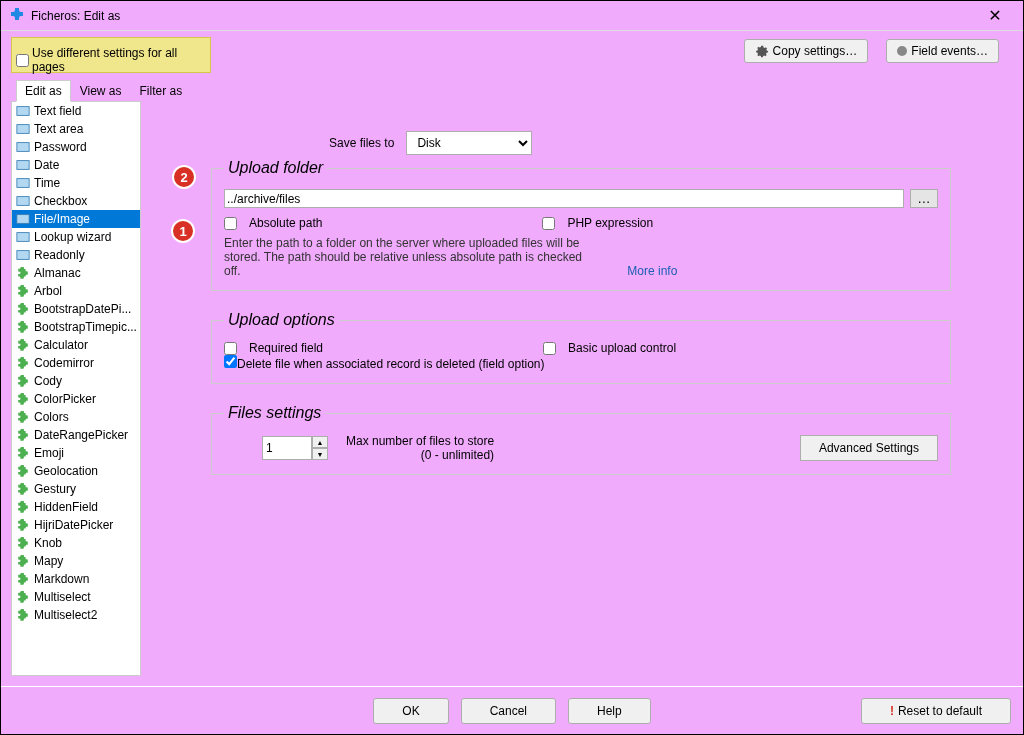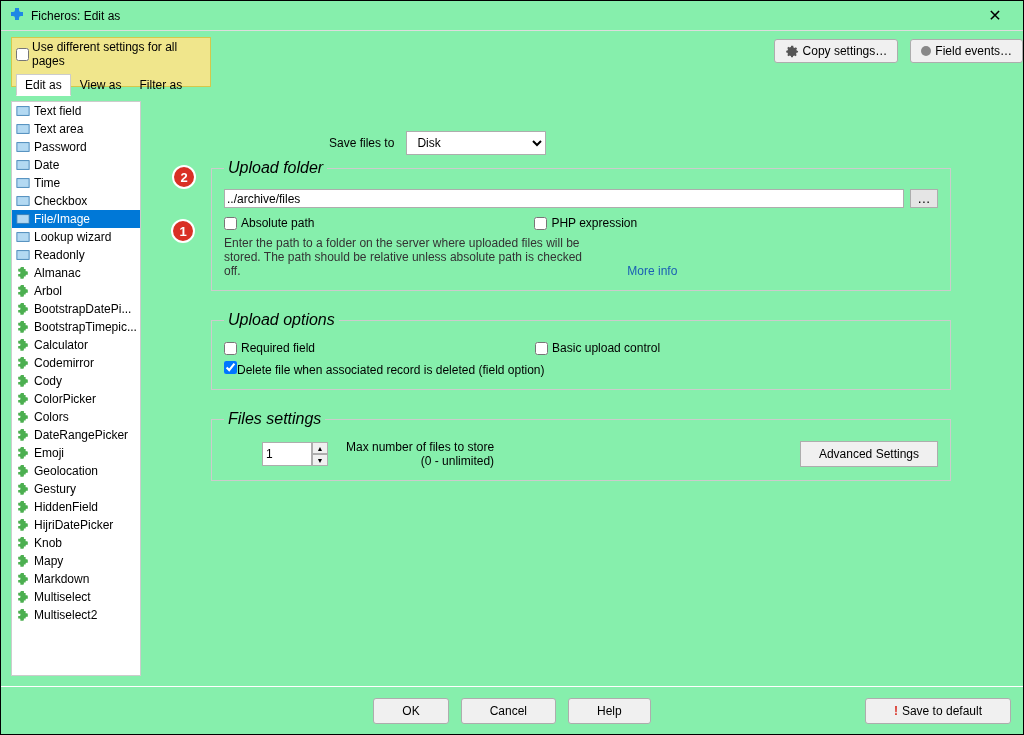--- a/index.html
+++ b/index.html
@@ -1,48 +1,48 @@
 <!DOCTYPE html>
 <html><head>
 <meta charset="utf-8">
 <style>
   * { box-sizing: border-box; font-family: "Segoe UI", Tahoma, sans-serif; }
   body { margin: 0; padding: 0; background: #fff; font-size: 12px; }
-  .window { width: 1024px; height: 735px; border: 1px solid #000; position: relative; background: #86efac; display: flex; flex-direction: column; }
+  .window { width: 1024px; height: 735px; border: 1px solid #000; position: relative; background: #f0abfc; display: flex; flex-direction: column; }
   .titlebar { height: 30px; display: flex; align-items: center; padding: 0 8px; border-bottom: 1px solid #ddd; }
   .titlebar .icon { width: 16px; height: 16px; margin-right: 6px; }
   .titlebar .title { flex: 1; font-size: 12px; }
   .titlebar .close { width: 40px; text-align: center; font-size: 16px; cursor: pointer; }
   .toolbar-area { position: relative; height: 60px; }
-  .yellow-box { position: absolute; left: 10px; top: 6px; width: 200px; height: 50px; background: #f0e68c; border: 1px solid #d4c84a; padding: 2px 4px; }
+  .yellow-box { position: absolute; left: 10px; top: 6px; width: 200px; height: 36px; background: #f0e68c; border: 1px solid #d4c84a; padding: 8px 4px; }
   .yellow-box label { display: flex; align-items: center; font-size: 12px; gap: 3px; }
   .tabs { display: flex; margin-top: 6px; font-size: 12px; }
   .tab { padding: 3px 8px; cursor: pointer; border: 1px solid transparent; }
   .tab.active { background: #fff; border: 1px solid #ccc; border-bottom: 1px solid #fff; }
-  .toolbar-right { position: absolute; right: 0; top: 8px; display: flex; gap: 12px; }
+  .toolbar-right { position: absolute; right: 24px; top: 8px; display: flex; gap: 18px; }
   .toolbar-btn { border: 1px solid #adadad; background: #f0f0f0; padding: 4px 10px; font-size: 12px; border-radius: 3px; cursor: pointer; display: flex; align-items: center; gap: 4px; }
   .main { flex: 1; display: flex; padding: 10px; gap: 8px; overflow: hidden; }
   .sidebar { width: 130px; border: 1px solid #ccc; overflow-y: scroll; background: #fff; }
   .side-item { display: flex; align-items: center; gap: 4px; padding: 2px 4px; font-size: 12px; cursor: pointer; white-space: nowrap; overflow: hidden; text-overflow: ellipsis; }
   .side-item.selected { background: #0078d7; color: #fff; }
   .side-icon { width: 14px; height: 14px; flex-shrink: 0; }
   .content { flex: 1; padding: 30px 60px 10px 60px; position: relative; overflow: auto; }
   .row { display: flex; align-items: center; gap: 12px; margin-bottom: 4px; }
   .row label.lbl { text-align: right; }
-  select { border: 1px solid #adadad; padding: 3px 6px; width: 140px; background: #fff; font-size: 12px; }
+  select { border: 1px solid #adadad; padding: 3px 6px; width: 126px; background: #fff; font-size: 12px; }
   fieldset { border: 1px solid #ccc; padding: 12px 12px; margin-bottom: 20px; }
   fieldset legend { font-size: 16px; padding: 0 4px; font-style: italic; }
   .path-row { display: flex; gap: 6px; margin-bottom: 8px; }
   .path-row input[type=text] { flex: 1; border: 1px solid #adadad; font-size: 12px; }
   .browse-btn { width: 28px; border: 1px solid #adadad; background: #e5e5e5; cursor: pointer; }
   .check-row { display: flex; gap: 220px; margin-bottom: 6px; font-size: 12px; }
-  .check-row label, .opt-row label { display: flex; align-items: center; gap: 4px; }
+  .check-row label, .opt-row label { display: flex; align-items: center; gap: 12px; }
   .desc { font-size: 12px; color: #333; max-width: 360px; display: inline-block; }
   .moreinfo { color: #1a5fb4; margin-left: 40px; cursor: pointer; font-size: 12px; }
-  .opt-row { display: flex; gap: 220px; margin-bottom: 6px; }
+  .opt-row { display: flex; gap: 220px; }
   .files-row { display: flex; align-items: center; gap: 18px; }
   .spinner { display: flex; }
   .spinner input { width: 50px; border: 1px solid #adadad; padding: 3px; font-size: 12px; }
   .spin-btns { display: flex; flex-direction: column; }
   .spin-btns button { width: 16px; height: 12px; border: 1px solid #adadad; background: #f0f0f0; font-size: 7px; line-height: 7px; padding: 0; cursor: pointer; }
   .adv-btn { border: 1px solid #adadad; background: #f0f0f0; padding: 5px 18px; font-size: 12px; cursor: pointer; }
   .footer { height: 48px; border-top: 1px solid #fff; display: flex; align-items: center; justify-content: center; gap: 12px; position: relative; }
   .footer button { border: 1px solid #adadad; background: #f0f0f0; padding: 5px 28px; font-size: 12px; border-radius: 3px; cursor: pointer; }
   .reset-btn { position: absolute; right: 12px; display: flex; align-items: center; gap: 4px; }
   .annot { position: absolute; width: 24px; height: 24px; border-radius: 50%; background: #d93025; color: #fff; font-weight: bold; font-size: 13px; display: flex; align-items: center; justify-content: center; border: 2px solid #fff; z-index: 50; }
@@ -332,18 +332,18 @@
       </fieldset>
     </div>
   </div>
 
   <div class="footer">
     <button>OK</button>
     <button>Cancel</button>
     <button>Help</button>
     <button class="reset-btn">
       <span style="color:#d93025;font-weight:bold">!</span>
-      <span>Save to default</span>
+      <span>Reset to default</span>
     </button>
   </div>
 
   <div class="annot" style="left:170px; top:218px;">1</div>
 </div>
 
 </body></html>

